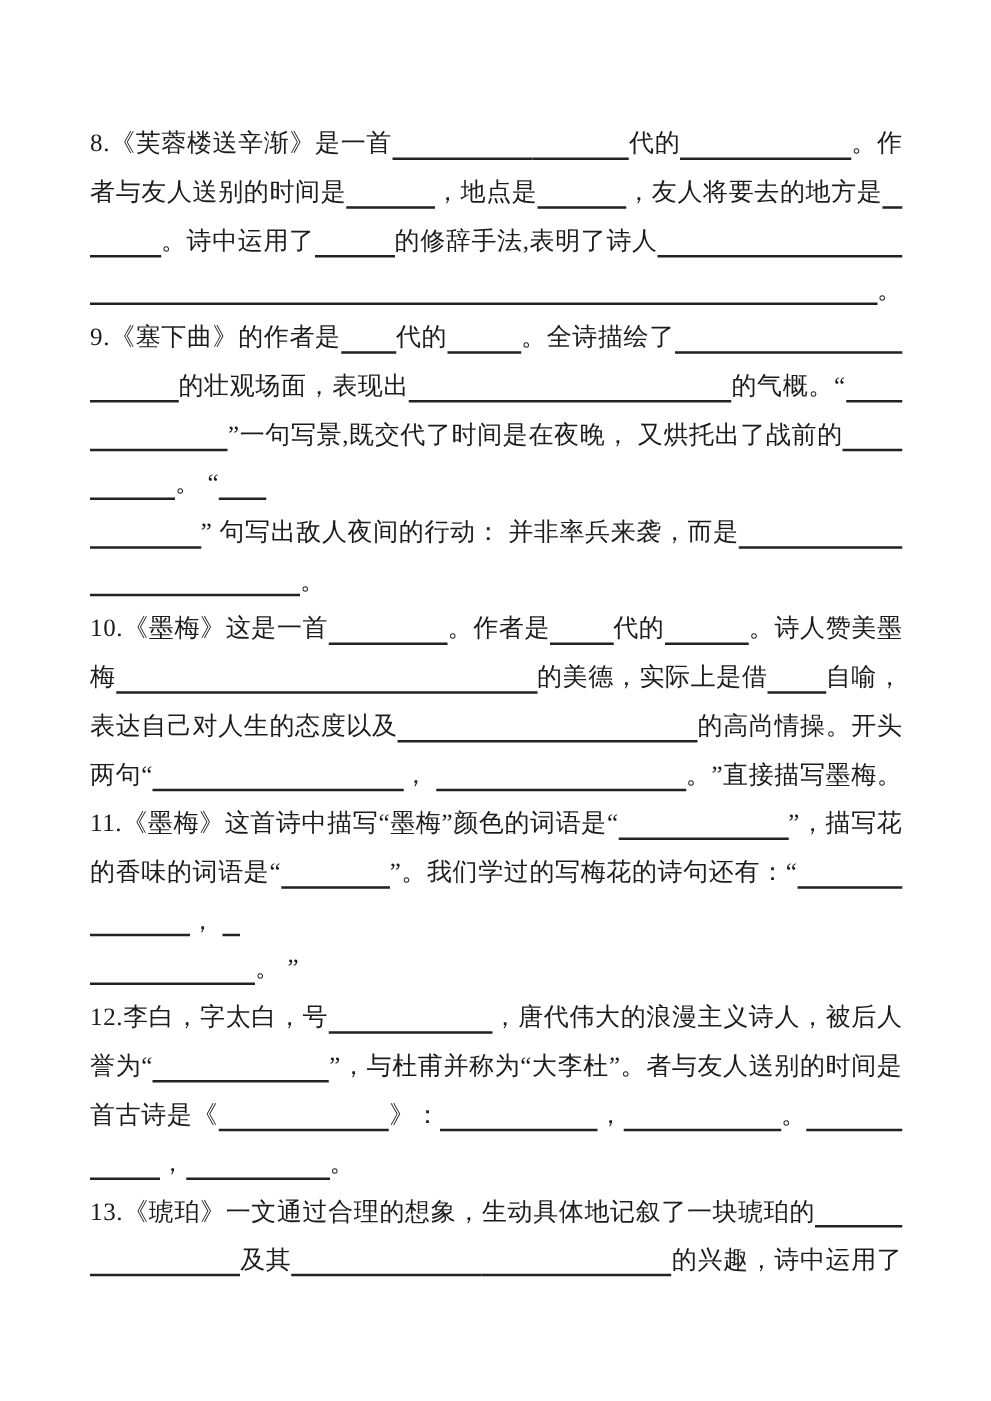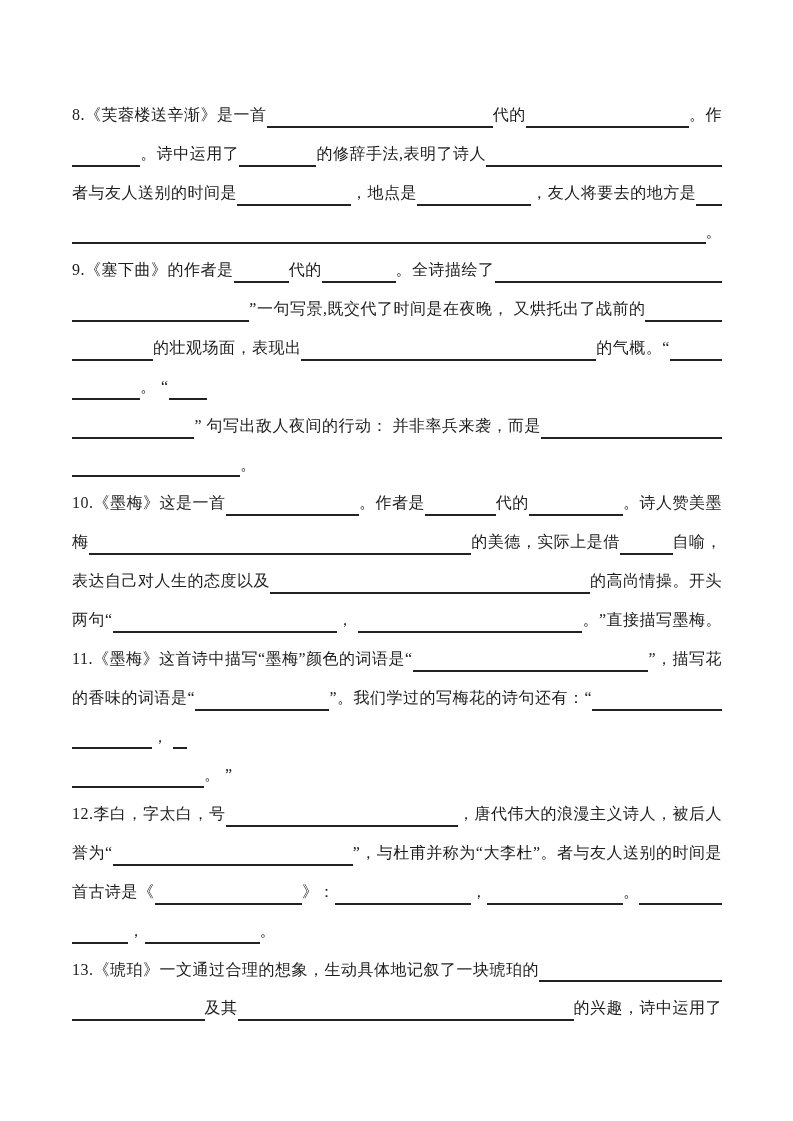--- a/index.html
+++ b/index.html
@@ -26,21 +26,21 @@
   }
   .line {
     display: flex;
     width: 650px;
     height: 38.85px;
     overflow: hidden;
   }
   .txt {
     flex: 0 0 auto;
     white-space: pre;
-    font-size: 16px;
+    font-size: 20px;
     line-height: 38.85px;
     letter-spacing: 0.5px;
   }
   .blank {
     display: block;
     align-self: flex-end;
     height: 0;
     border-bottom: 2px solid #222222;
     margin-bottom: 7px;
   }
@@ -56,59 +56,59 @@
       <div class="question">
         <div class="line">
           <span class="txt">8.《芙蓉楼送辛渐》是一首</span>
           <span class="blank" style="flex: 66 1 66px;"></span>
           <span class="blank" style="flex: 45 1 45px;"></span>
           <span class="txt">代的</span>
           <span class="blank" style="flex: 80 1 80px;"></span>
           <span class="txt">。作</span>
         </div>
         <div class="line">
+          <span class="txt">者与友人送别的时间是</span>
+          <span class="blank" style="flex: 62 1 62px;"></span>
+          <span class="txt">，地点是</span>
+          <span class="blank" style="flex: 62 1 62px;"></span>
+          <span class="txt">，友人将要去的地方是</span>
+          <span class="blank" style="flex: 14 1 14px;"></span>
+        </div>
+        <div class="line">
           <span class="blank" style="flex: 55 1 55px;"></span>
           <span class="txt">。诗中运用了</span>
           <span class="blank" style="flex: 62 1 62px;"></span>
           <span class="txt">的修辞手法,表明了诗人</span>
           <span class="blank" style="flex: 190 1 190px;"></span>
         </div>
         <div class="line">
-          <span class="txt">者与友人送别的时间是</span>
-          <span class="blank" style="flex: 62 1 62px;"></span>
-          <span class="txt">，地点是</span>
-          <span class="blank" style="flex: 62 1 62px;"></span>
-          <span class="txt">，友人将要去的地方是</span>
-          <span class="blank" style="flex: 14 1 14px;"></span>
-        </div>
-        <div class="line">
           <span class="blank" style="flex: 600 1 600px;"></span>
           <span class="txt">。</span>
         </div>
       </div>
       <div class="question">
         <div class="line">
           <span class="txt">9.《塞下曲》的作者是</span>
           <span class="blank" style="flex: 45 1 45px;"></span>
           <span class="txt">代的</span>
           <span class="blank" style="flex: 60 1 60px;"></span>
           <span class="txt">。全诗描绘了</span>
           <span class="blank" style="flex: 185 1 185px;"></span>
-        </div>
-        <div class="line">
-          <span class="blank" style="flex: 88 1 88px;"></span>
-          <span class="txt">”一句写景,既交代了时间是在夜晚， 又烘托出了战前的</span>
-          <span class="blank" style="flex: 38 1 38px;"></span>
         </div>
         <div class="line">
           <span class="blank" style="flex: 70 1 70px;"></span>
           <span class="txt">的壮观场面，表现出</span>
           <span class="blank" style="flex: 255 1 255px;"></span>
           <span class="txt">的气概。“</span>
           <span class="blank" style="flex: 45 1 45px;"></span>
+        </div>
+        <div class="line">
+          <span class="blank" style="flex: 88 1 88px;"></span>
+          <span class="txt">”一句写景,既交代了时间是在夜晚， 又烘托出了战前的</span>
+          <span class="blank" style="flex: 38 1 38px;"></span>
         </div>
         <div class="line nofill">
           <span class="blank" style="width: 68px;"></span>
           <span class="txt">。 “</span>
           <span class="blank" style="width: 38px;"></span>
         </div>
         <div class="line">
           <span class="blank" style="flex: 88 1 88px;"></span>
           <span class="txt">” 句写出敌人夜间的行动： 并非率兵来袭，而是</span>
           <span class="blank" style="flex: 130 1 130px;"></span>

